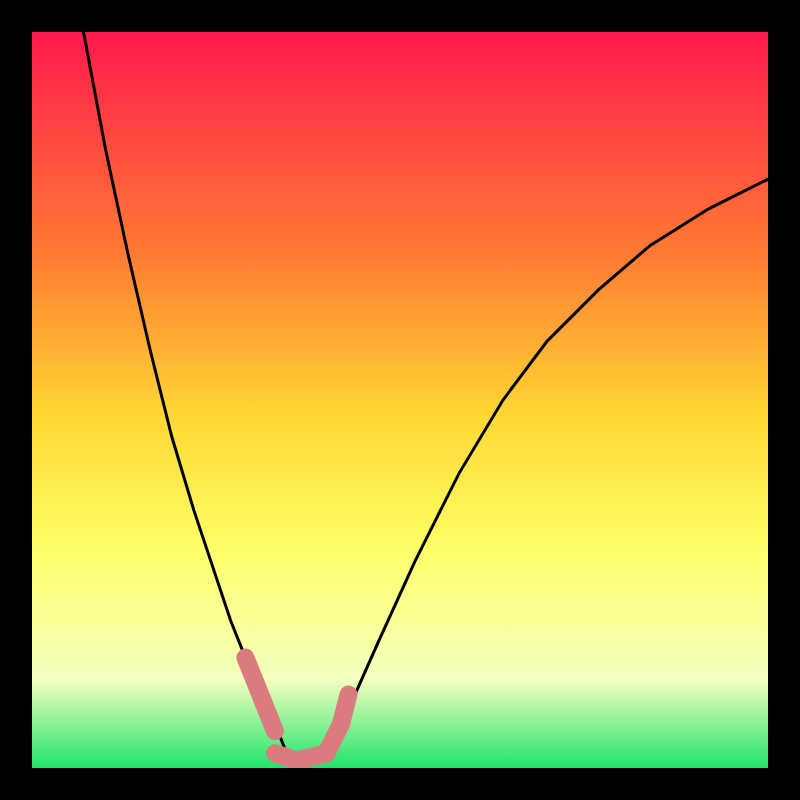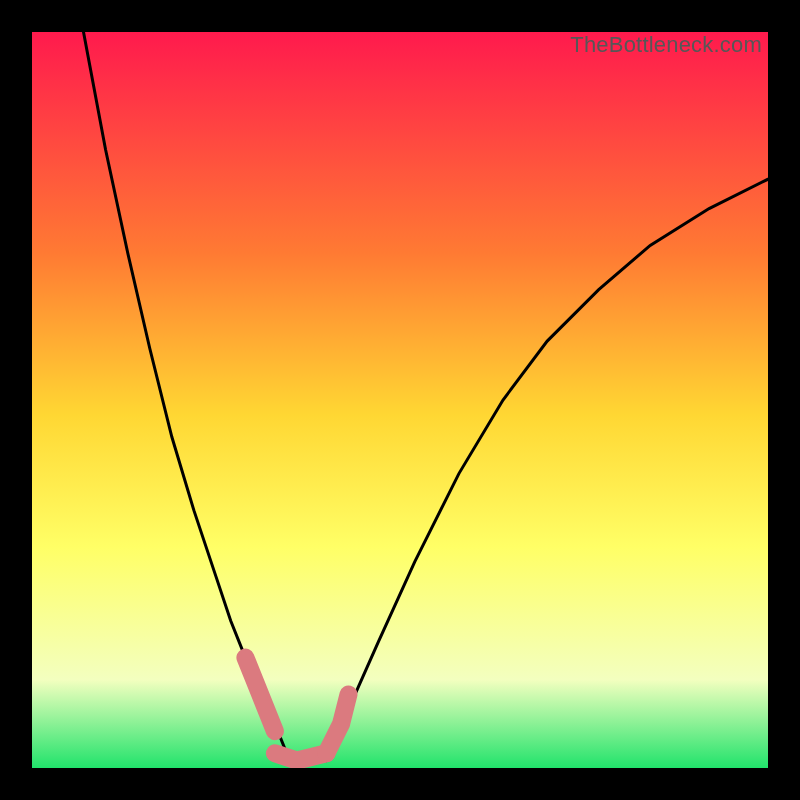--- a/index.html
+++ b/index.html
@@ -63,15 +63,14 @@
     </svg>
 
     <svg class="curves" viewBox="0 0 736 736" preserveAspectRatio="none" width="736" height="736">
       <path id="curve-left" fill="none" stroke="#000000" stroke-width="3" stroke-linecap="round" d="M51.5 0.0 L73.6 117.8 L95.7 220.8 L117.8 316.5 L139.8 404.8 L161.9 478.4 L184.0 544.6 L198.7 588.8 L213.4 625.6 L228.2 662.4 L242.9 691.8 L257.6 728.6 "></path>
       <path id="curve-right" fill="none" stroke="#000000" stroke-width="3" stroke-linecap="round" d="M294.4 728.6 L316.5 677.1 L345.9 610.9 L382.7 529.9 L426.9 441.6 L471.0 368.0 L515.2 309.1 L566.7 257.6 L618.2 213.4 L677.1 176.6 L736.0 147.2 "></path>
       <path id="hl-left" fill="none" stroke="#db7a7f" stroke-width="18" stroke-linecap="round" d="M213.4 625.6 L228.2 662.4 L242.9 699.2 "></path>
       <path id="hl-bottom" fill="none" stroke="#db7a7f" stroke-width="18" stroke-linecap="round" d="M242.9 721.3 L265.0 728.6 L294.4 721.3 "></path>
       <path id="hl-right" fill="none" stroke="#db7a7f" stroke-width="18" stroke-linecap="round" d="M294.4 721.3 L309.1 691.8 L316.5 662.4 "></path>
     </svg>
 
-    <div class="watermark">TheBottleneck.com</div>
   </div>
 </div>
 
 </body></html>

